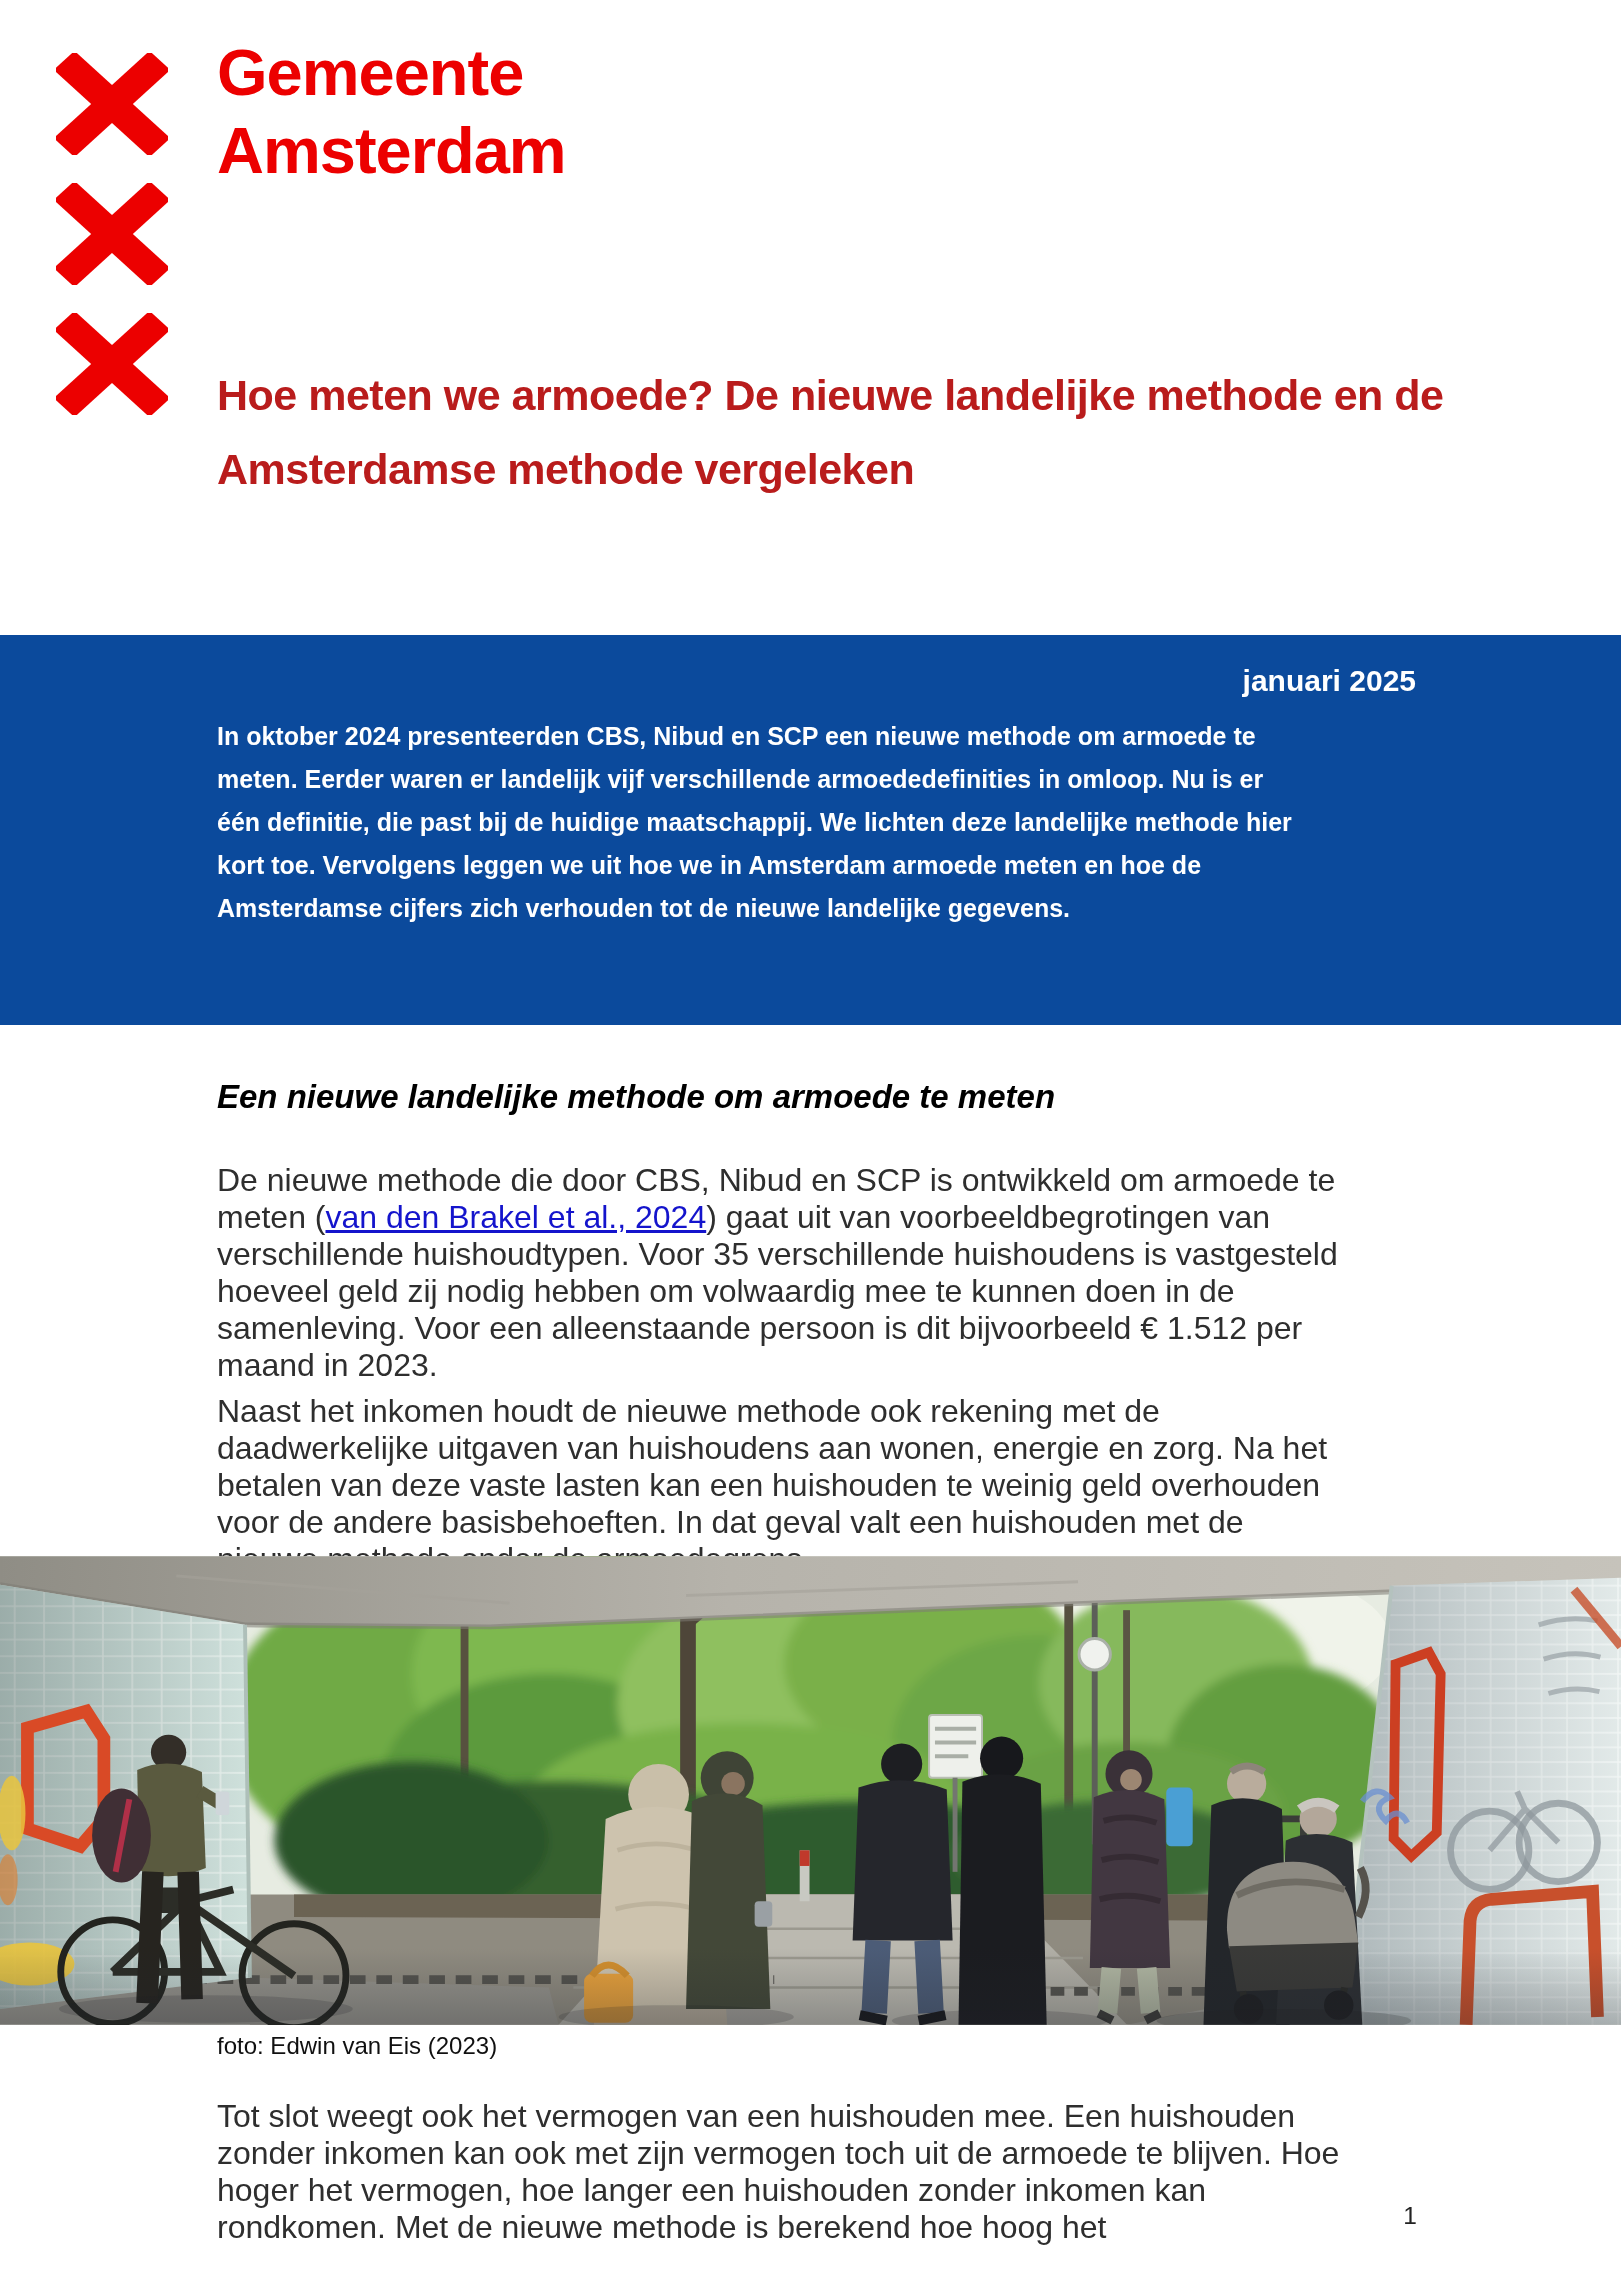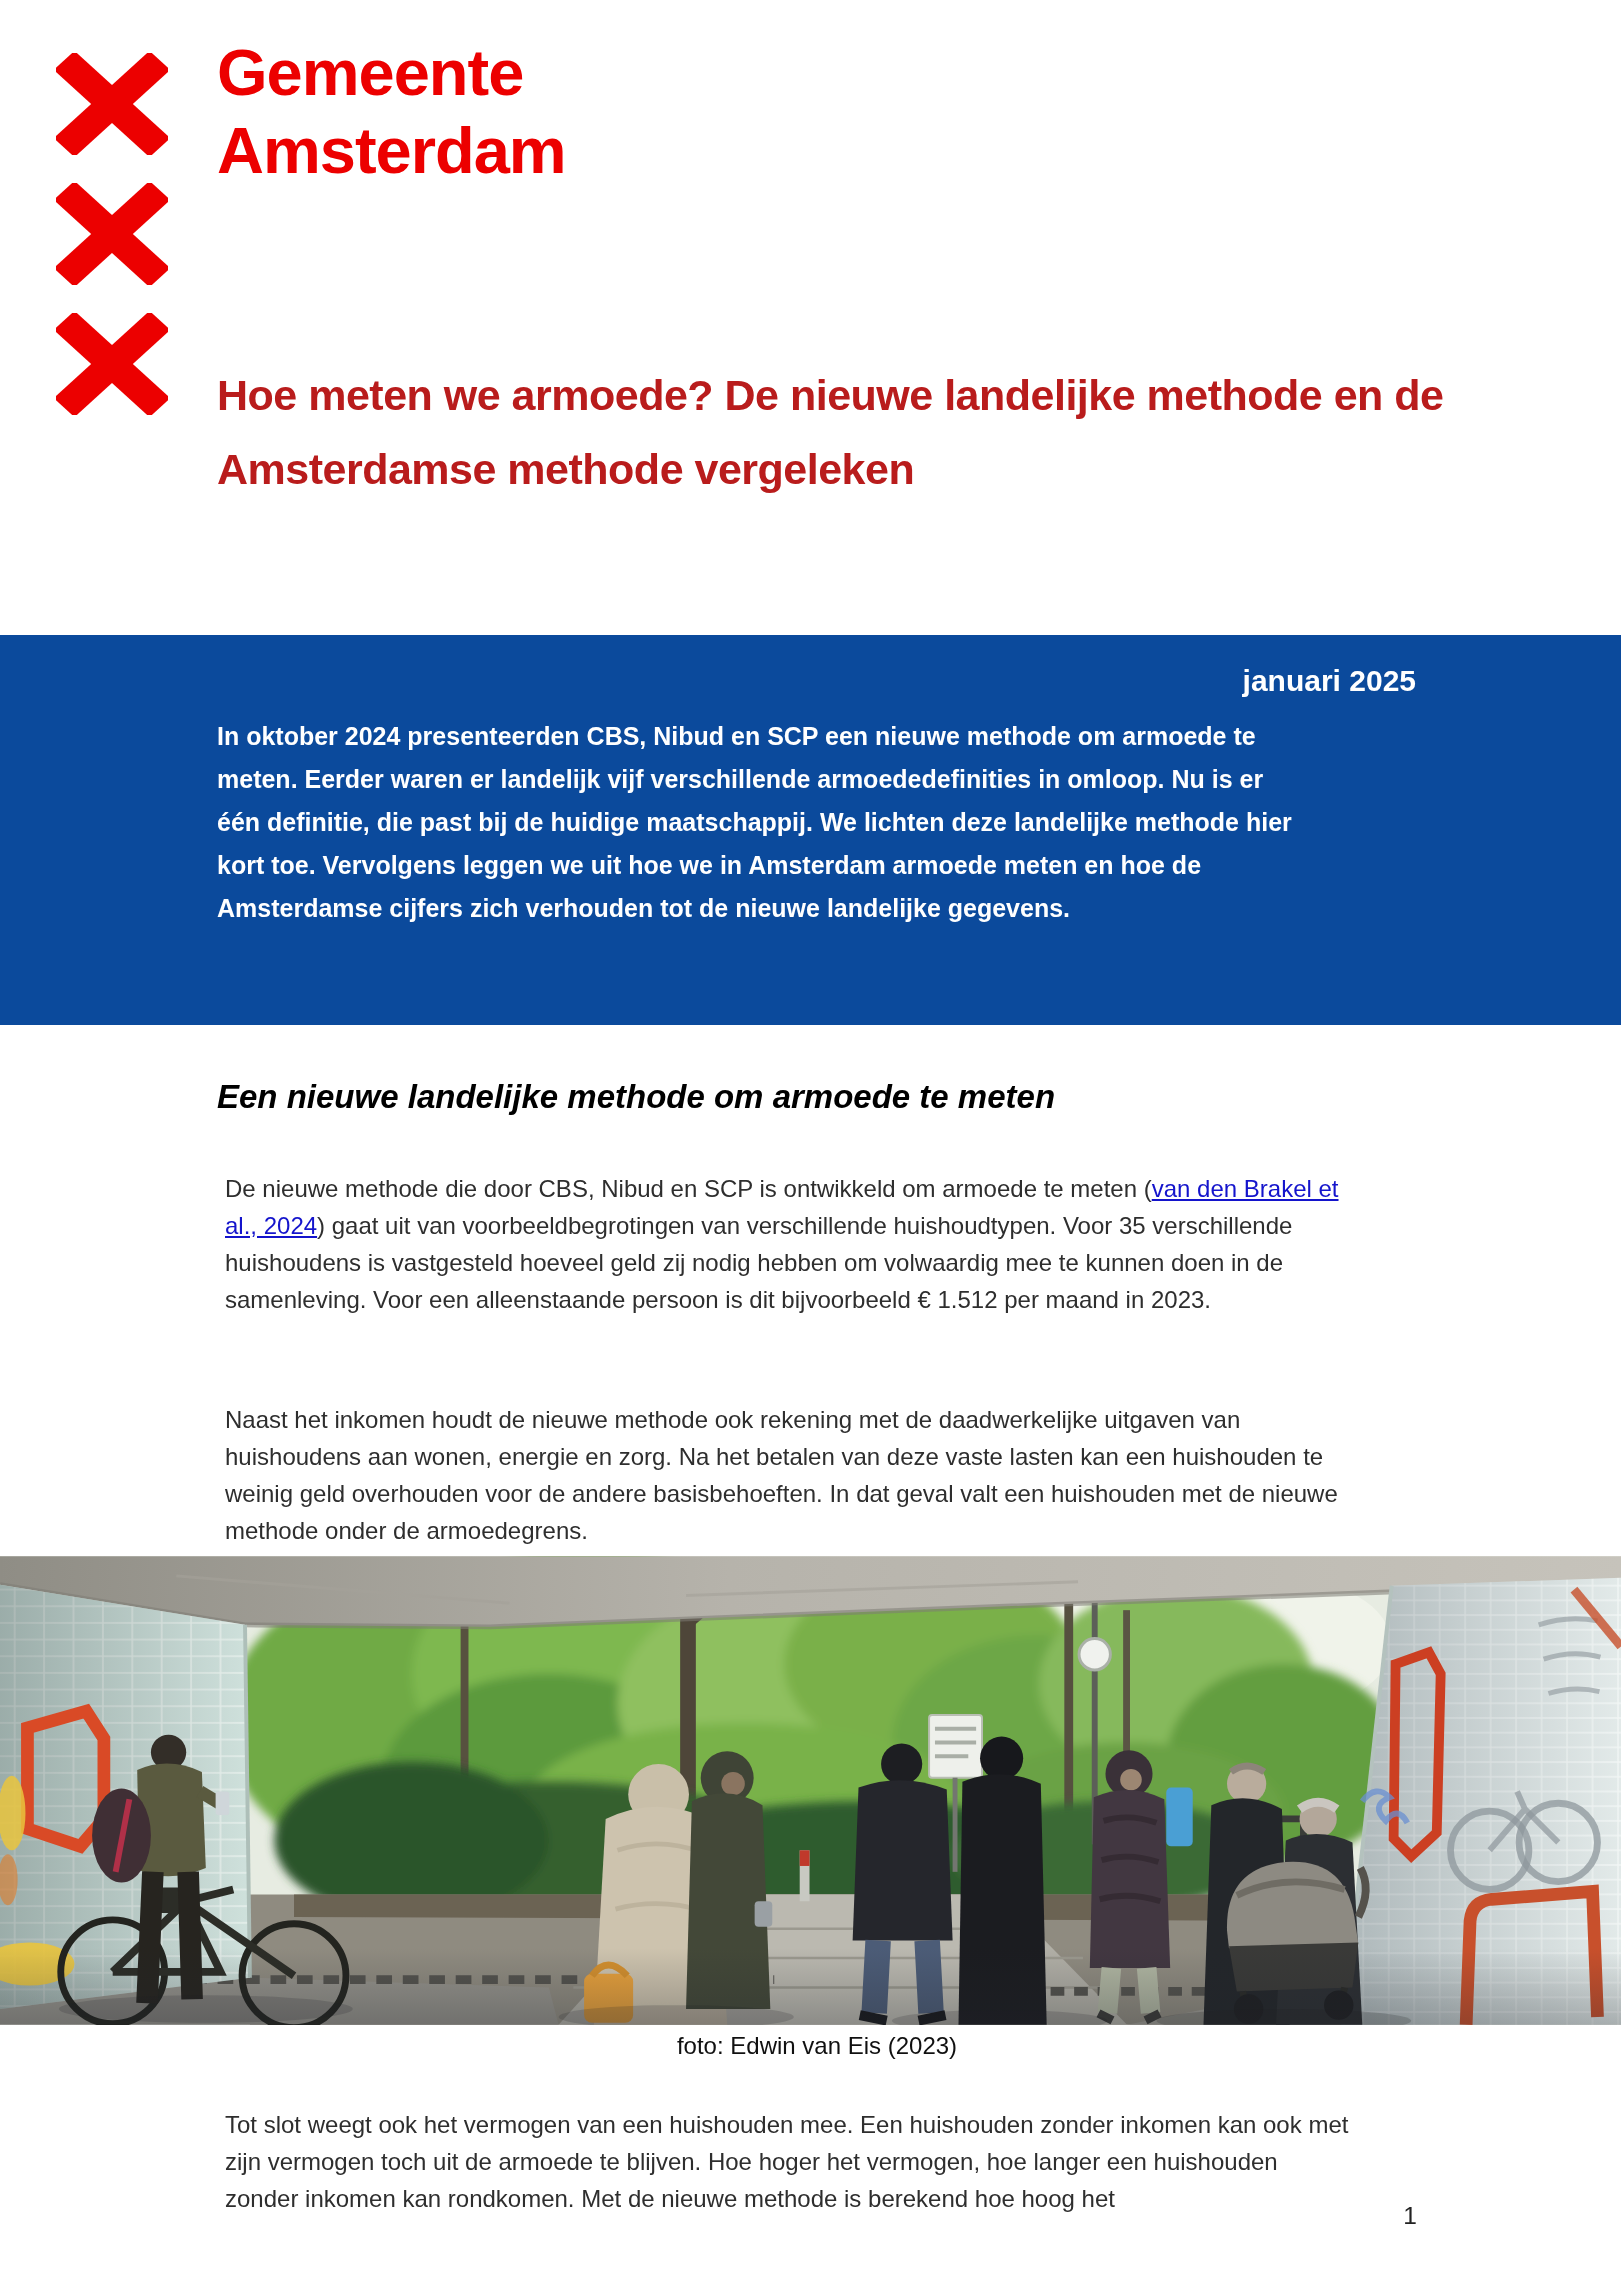--- a/index.html
+++ b/index.html
@@ -38,33 +38,33 @@
     padding:31px 205px 0 217px;
   }
   .banner-date{font-size:30px;font-weight:700;line-height:29px;text-align:right;}
   .banner-text{margin:19.6px 0 0 0;max-width:1078px;font-size:25px;font-weight:700;line-height:43px;}
   
   .section-heading{
     position:absolute;left:217px;top:1076px;margin:0;
     font-size:33px;font-weight:700;color:#000;line-height:41px;font-style:italic;
   }
   .para{
-    position:absolute;left:217px;width:1127px;margin:8px;
-    font-size:24px;line-height:37px;color:var(--body);
+    position:absolute;left:217px;width:1127px;margin:0;
+    font-size:32px;line-height:37px;color:var(--body);
   }
   .para-1{top:1162px;}
   .para-2{top:1393px;}
   .para-3{top:2098px;}
   .text-link{color:var(--link);text-decoration:underline;}
   
   .photo{position:absolute;left:0;top:1556px;width:1621px;height:469px;margin:0;}
   .photo svg{display:block;width:1621px;height:469px;}
   .photo-credit{
     position:absolute;left:217px;top:2031px;width:1200px;
-    text-align:center;font-size:24px;color:#101010;line-height:29px;
+    text-align:left;font-size:24px;color:#101010;line-height:29px;
   }
   .page-number{
     position:absolute;left:217px;top:2201px;width:1200px;
     text-align:right;font-size:24.5px;color:#222;line-height:29px;
   }
 </style>
 </head>
 <body>
 
 <div class="page">

